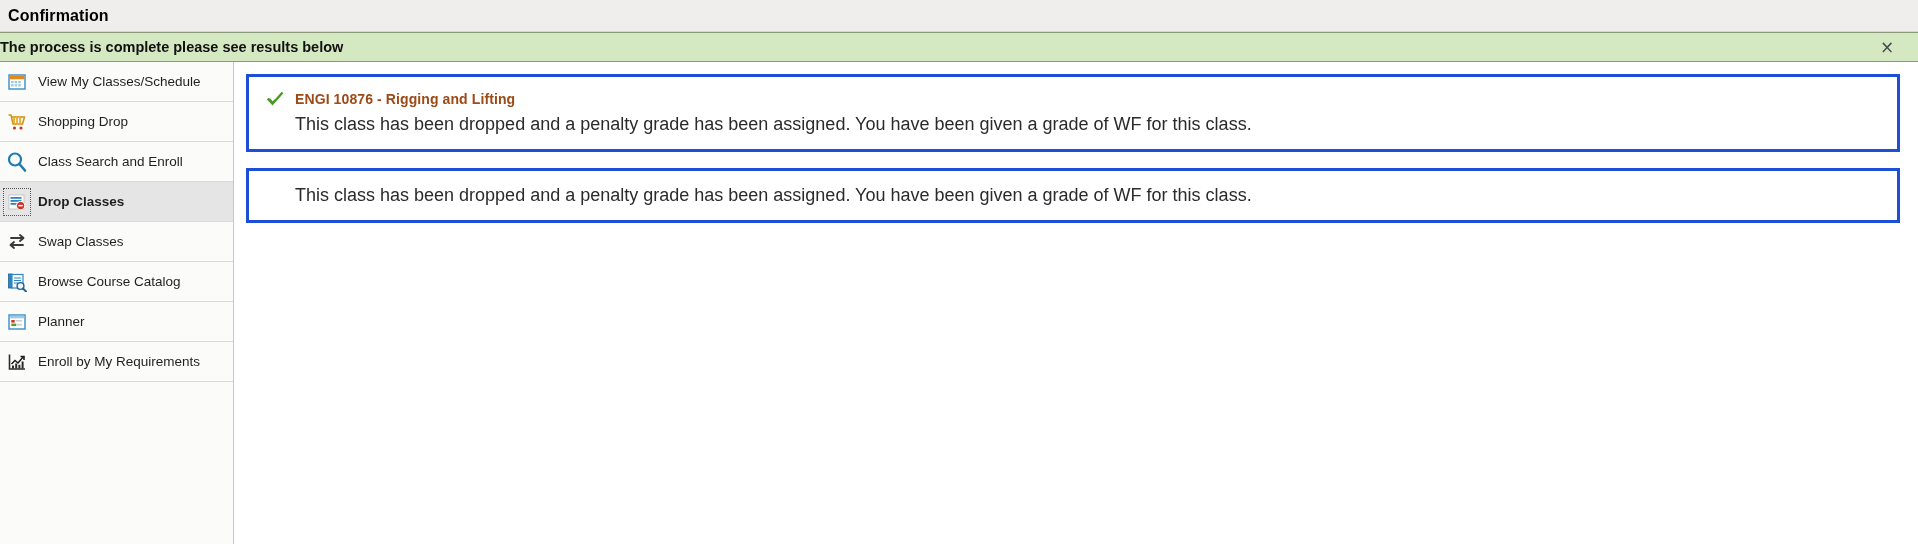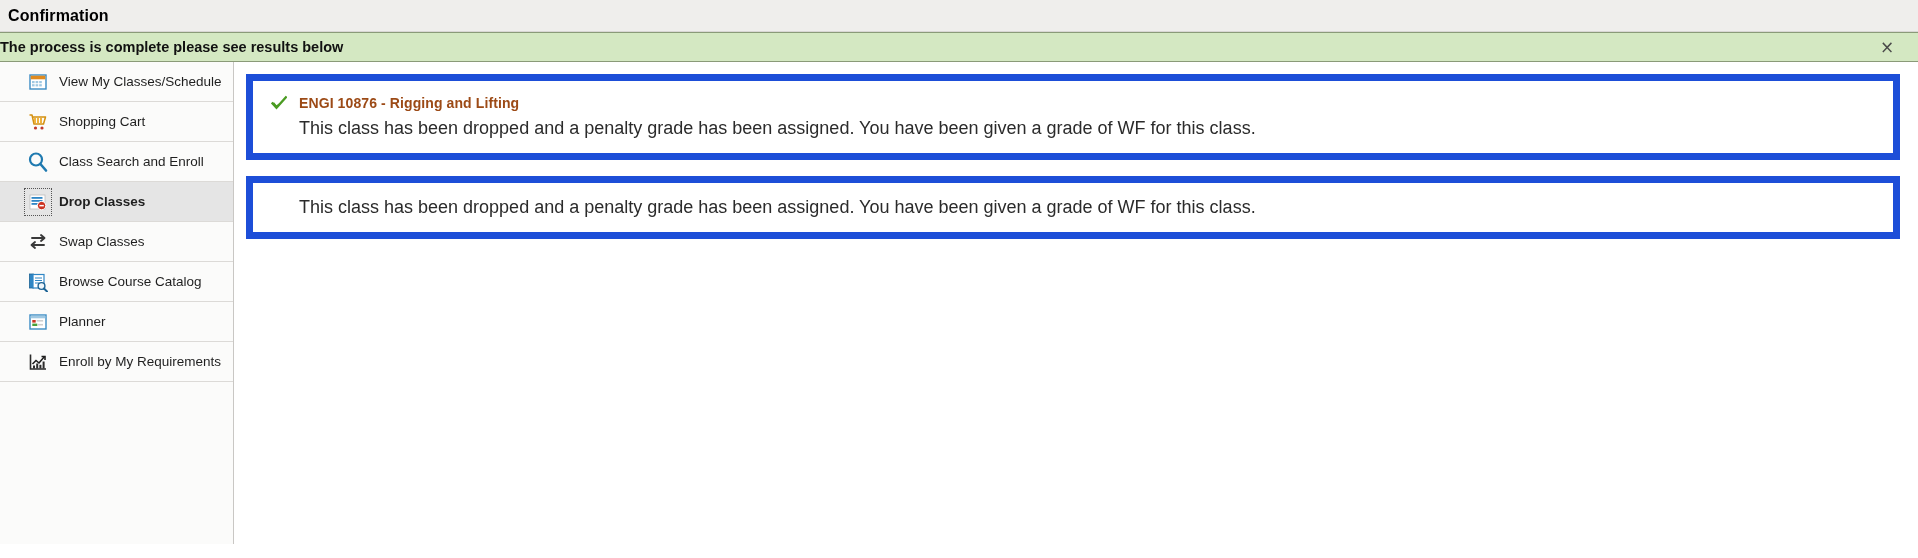--- a/index.html
+++ b/index.html
@@ -69,21 +69,21 @@
     width: 234px;
     min-width: 234px;
     background: #fbfbfa;
     border-right: 1px solid #c9c7c4;
     overflow: hidden;
   }
   .nav-item {
     height: 40px;
     display: flex;
     align-items: center;
-    padding-left: 26px;
+    padding-left: 5px;
     border-bottom: 1px solid #dcdad7;
     background: #fbfbfa;
     cursor: pointer;
   }
   .nav-item.selected {
     background: #e5e5e5;
   }
   .nav-icon {
     width: 24px; min-width: 24px; height: 24px;
     display: flex; align-items: center; justify-content: center;
@@ -102,21 +102,21 @@
   }
 
   
   .main {
     flex: 1;
     background: #ffffff;
     padding: 12px 18px 0 12px;
     overflow: hidden;
   }
   .result-card {
-    border: 7px solid #1d4ed8;
+    border: 3px solid #1d4ed8;
     background: #ffffff;
     padding: 14px 16px 14px 18px;
     margin-bottom: 16px;
   }
   .card-title-row {
     display: flex;
     align-items: center;
     margin-bottom: 7px;
   }
   .check-icon {
@@ -179,21 +179,21 @@
             <path d="M1.5 3 H4 L6 12 H15.5 L17.5 5 H4.6" fill="none" stroke="#d4900f" stroke-width="1.5" stroke-linejoin="round"></path>
             <g fill="#f0b23c">
               <rect x="6" y="6" width="2" height="5"></rect>
                 <rect x="9" y="6" width="2" height="5"></rect>
                 <rect x="12" y="6" width="2" height="5"></rect>
             </g>
             <circle cx="7.5" cy="16" r="1.6" fill="#c0392b"></circle>
             <circle cx="14" cy="16" r="1.6" fill="#c0392b"></circle>
           </svg>
         </span>
-        <span class="nav-label">Shopping Cart</span>
+        <span class="nav-label">Shopping Drop</span>
       </div>
 
       <div class="nav-item">
         <span class="nav-icon">
           <svg width="22" height="22" viewBox="0 0 22 22">
             <circle cx="9" cy="8.5" r="6" fill="none" stroke="#1f7ab0" stroke-width="2.2"></circle>
             <line x1="13.4" y1="13" x2="19" y2="19.5" stroke="#1f7ab0" stroke-width="2.6" stroke-linecap="round"></line>
           </svg>
         </span>
         <span class="nav-label">Class Search and Enroll</span>

